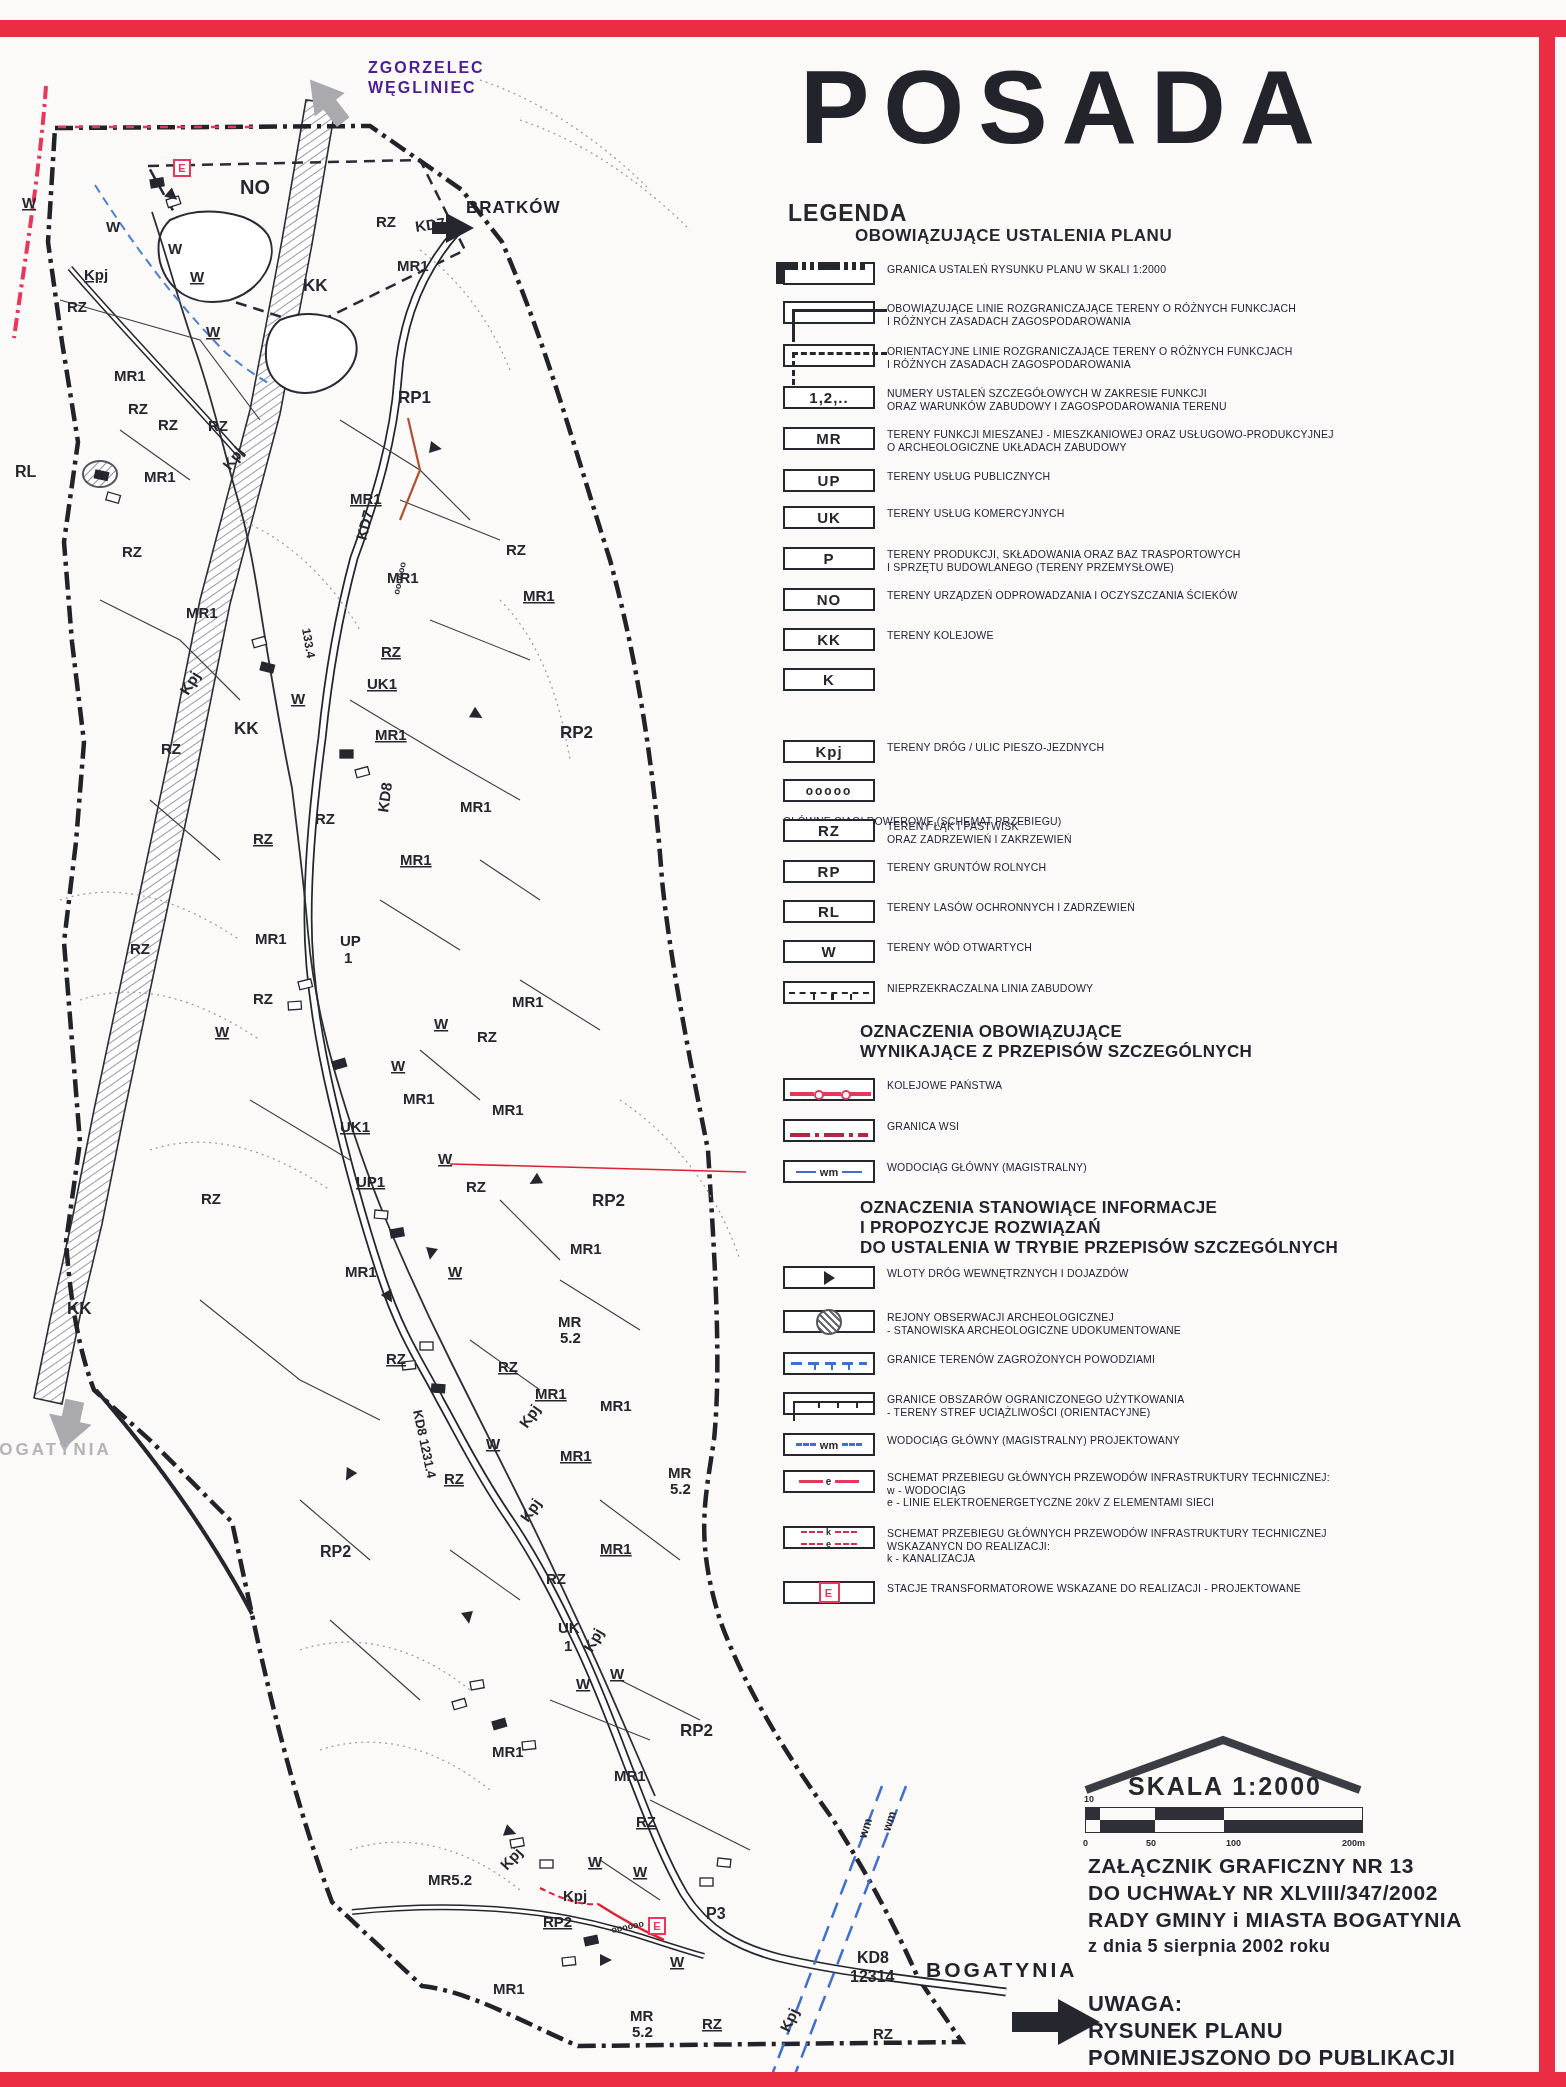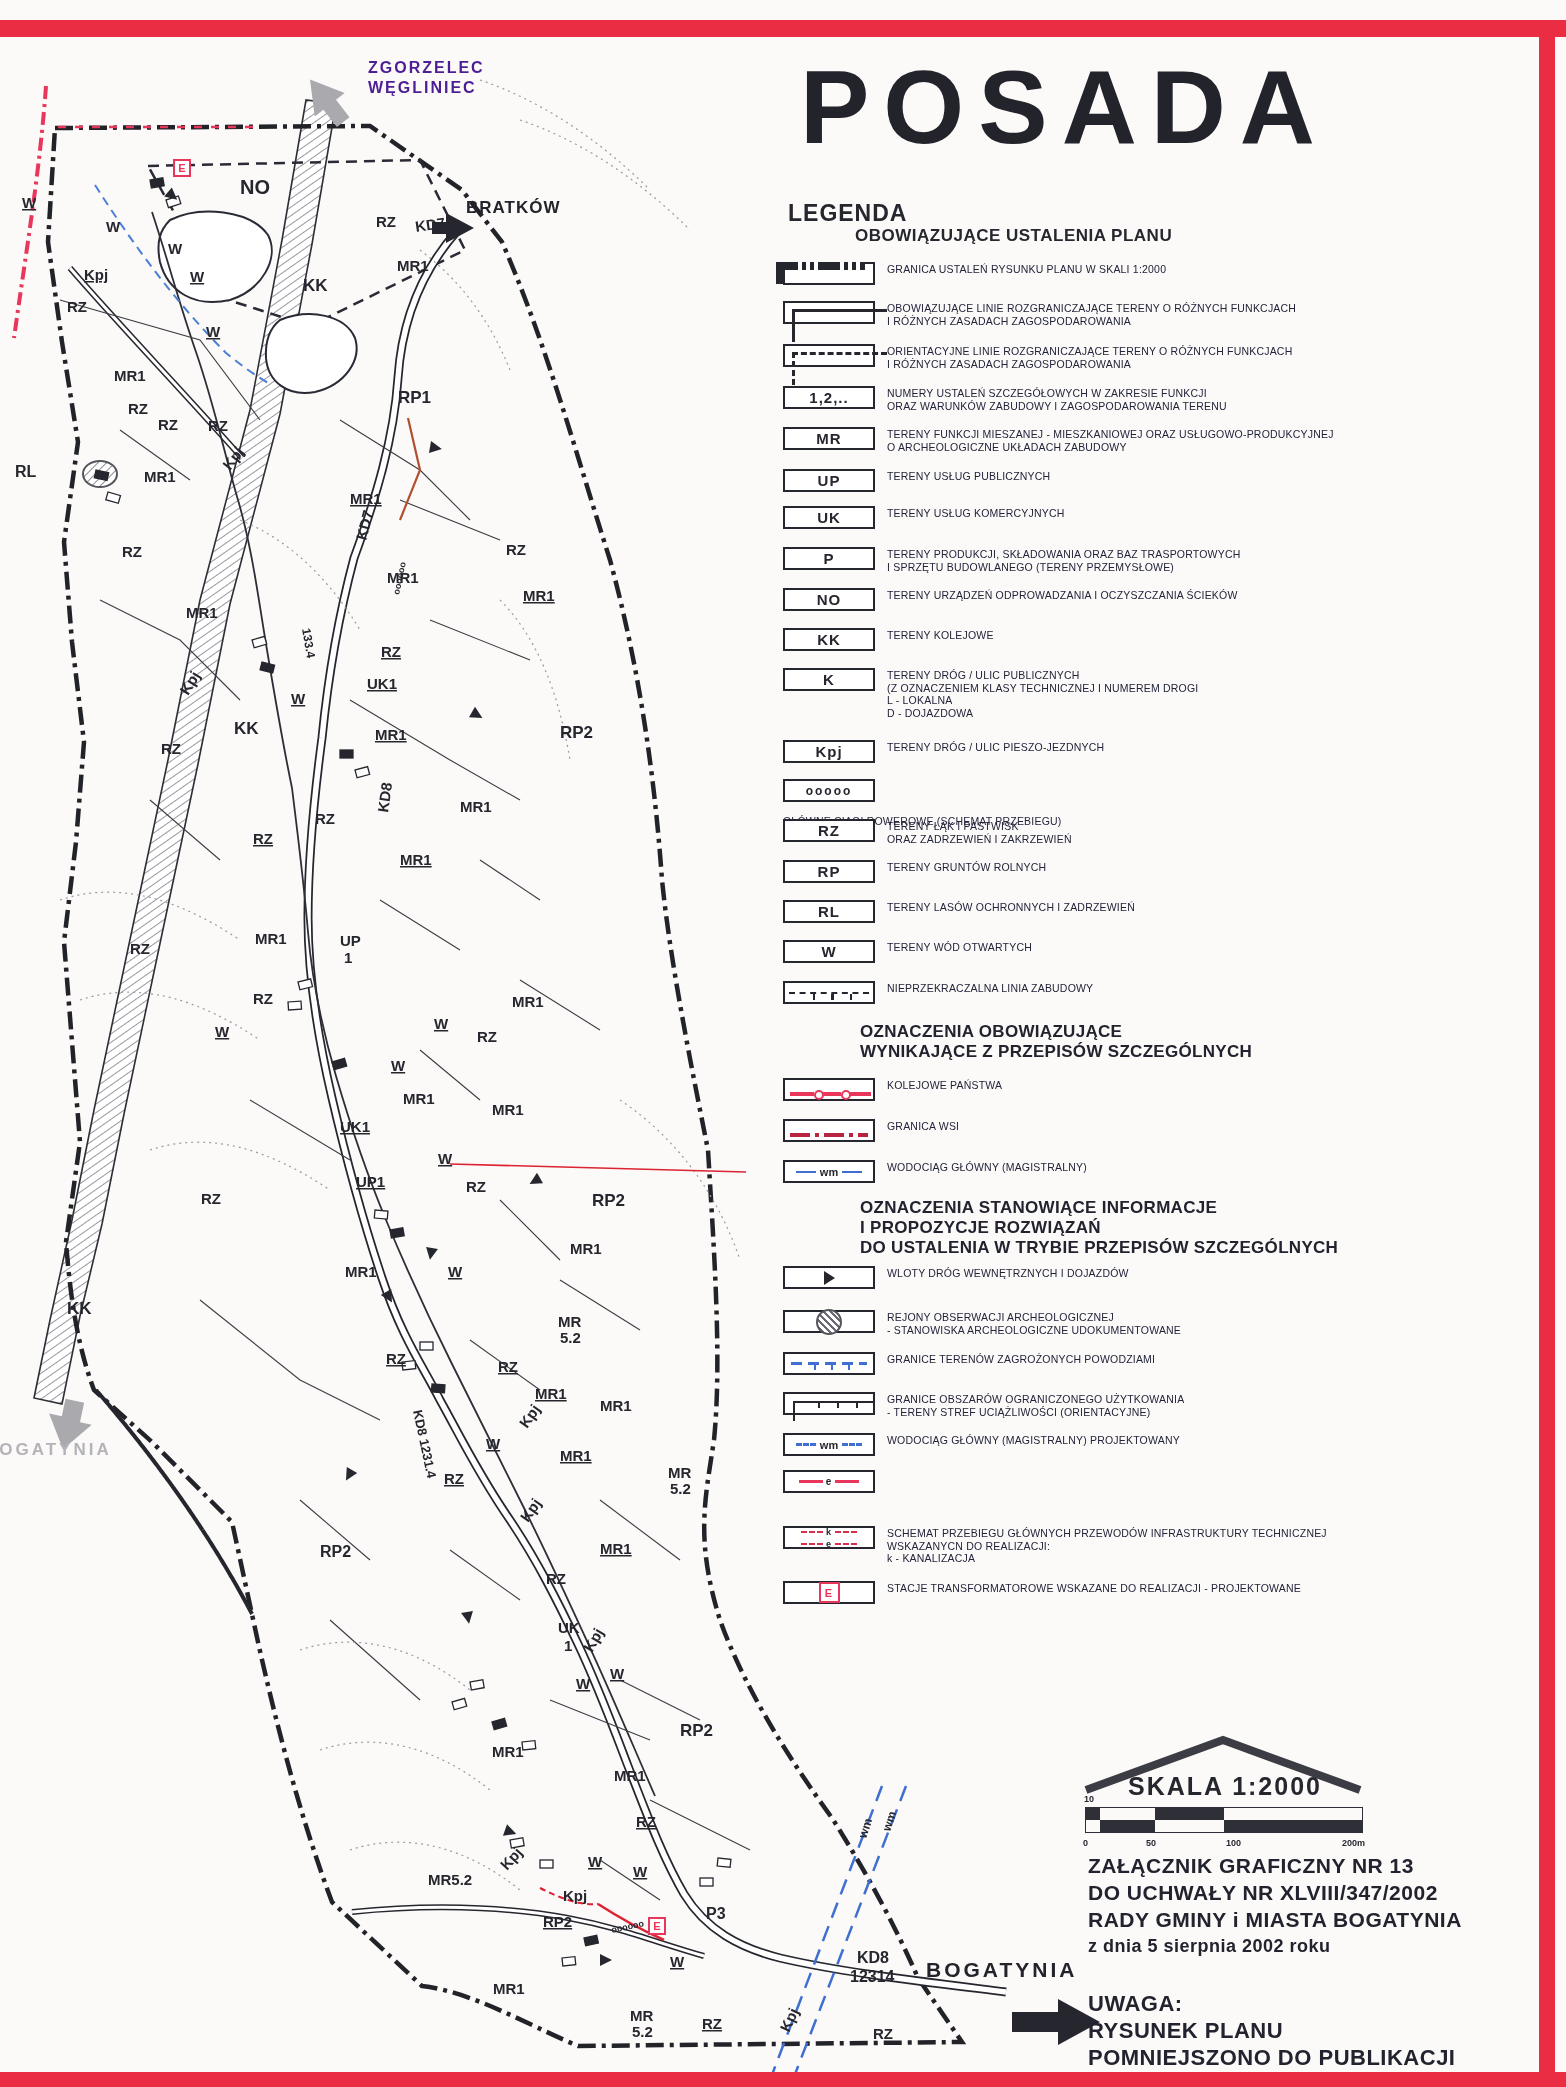--- a/index.html
+++ b/index.html
@@ -392,26 +392,20 @@
         </div>
       </div>
       <div class="lg-row" style="top: 628px;">
         <div class="lg-sym sym-code">KK</div>
         <div class="lg-txt">
           <div>TERENY KOLEJOWE</div>
         </div>
       </div>
       <div class="lg-row" style="top: 668px;">
         <div class="lg-sym sym-code">K</div>
-        <div class="lg-txt">
-          <div>TERENY DRÓG / ULIC PUBLICZNYCH</div>
-          <div>(Z OZNACZENIEM KLASY TECHNICZNEJ I NUMEREM DROGI</div>
-          <div>L - LOKALNA</div>
-          <div>D - DOJAZDOWA</div>
-        </div>
       </div>
       <div class="lg-row" style="top: 740px;">
         <div class="lg-sym sym-code">Kpj</div>
         <div class="lg-txt">
           <div>TERENY DRÓG / ULIC PIESZO-JEZDNYCH</div>
         </div>
       </div>
       <div class="lg-row" style="top: 779px; flex-direction: column;">
         <div class="lg-sym sym-oo">ooooo</div>
         <div class="lg-txt">
@@ -524,20 +518,25 @@
         </div>
         <div class="lg-txt">
           <div>WODOCIĄG GŁÓWNY (MAGISTRALNY) PROJEKTOWANY</div>
         </div>
       </div>
       <div class="lg-row" style="top: 1470px;">
         <div class="lg-sym sym-ie">
           <i></i>
           <b>e</b>
           <i></i>
+        </div>
+        <div class="lg-txt">
+          <div>SCHEMAT PRZEBIEGU GŁÓWNYCH PRZEWODÓW INFRASTRUKTURY TECHNICZNEJ:</div>
+          <div>w - WODOCIĄG</div>
+          <div>e - LINIE ELEKTROENERGETYCZNE 20kV Z ELEMENTAMI SIECI</div>
         </div>
       </div>
       <div class="lg-row" style="top: 1526px;">
         <div class="lg-sym sym-ik">
           <span class="row">
             <i></i>
             <b class="k">k</b>
             <i></i>
           </span>
           <span class="row">

